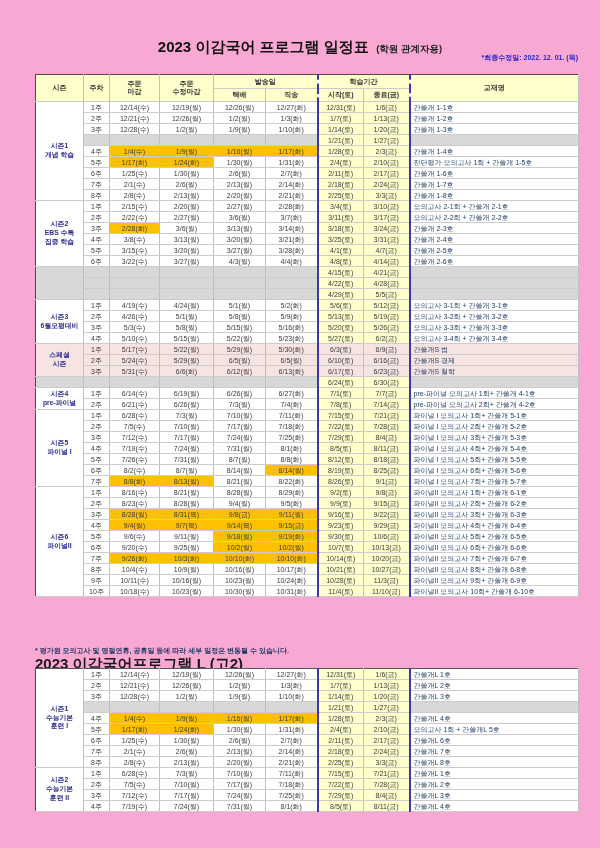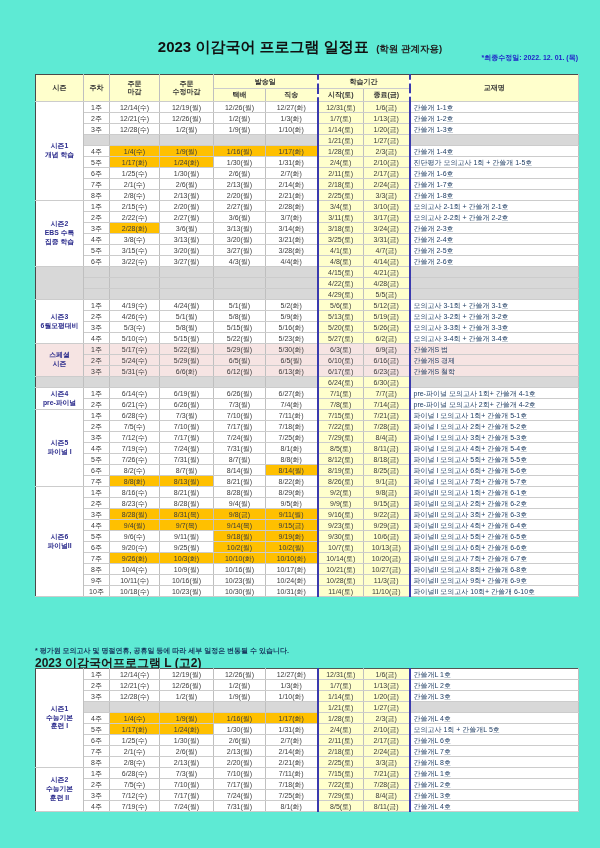--- a/index.html
+++ b/index.html
@@ -1,17 +1,17 @@
 <!DOCTYPE html>
 <html><head>
 <meta charset="utf-8">
 <style>
   html,body{margin:0;padding:0;}
   body{font-family:"Liberation Sans","DejaVu Sans",sans-serif;background:#e8e8e8;}
-  #page{position:relative;width:600px;height:848px;background:#5eead4;margin:0 auto;overflow:hidden;}
+  #page{position:relative;width:600px;height:848px;background:#f9a8d4;margin:0 auto;overflow:hidden;}
   .title-wrap{position:absolute;top:38px;left:0;right:0;text-align:center;}
   .title-main{font-size:15px;font-weight:bold;color:#111;}
   .title-suffix{font-size:9.5px;font-weight:bold;color:#222;margin-left:3px;}
   .rev-note{position:absolute;top:53px;right:22px;font-size:7px;font-weight:bold;color:#1f1fc8;}
   .tbl{position:absolute;left:35px;border-collapse:collapse;table-layout:fixed;width:543px;border:1.5px solid #4a4a4a;background:#fff;}
   #tbl1{top:74px;}
   #tbl2{top:668px;}
   .tbl td,.tbl th{border-right:1px solid #bfbfbf;border-bottom:1px solid #cccccc;overflow:hidden;white-space:nowrap;box-sizing:border-box;}
   thead th{background:#FFFFCC;font-size:7px;font-weight:bold;color:#333;text-align:center;padding:0;}
   thead tr.h1{height:14px;}
@@ -23,21 +23,21 @@
   td.c5,td.c6{background:#FFFFCC;}
   tr.special td{background:#F6E4E3;}
   tr.gray td{background:#D8D8D8;}
   tr.gray td.c5,tr.gray td.c6{background:#FFFFCC;}
   td.hl{background:#FFC000 !important;}
   td.c3,th.vline{border-left:1.2px solid #4a4a4a;}
   td.c5,th.dline1{border-left:2px dashed #3a3aae;}
   td.c7,th.dline2{border-left:2px dashed #3a3aae;}
   tr.season-start td{border-top:1.2px solid #555;}
   .footnote{position:absolute;left:35px;top:646px;font-size:7px;font-weight:bold;color:#16365c;}
-  .tbl2-title{position:absolute;left:35px;top:655px;font-size:12px;font-weight:bold;color:#1a1a1a;text-align:center;}
+  .tbl2-title{position:absolute;left:35px;top:655px;font-size:15px;font-weight:bold;color:#1a1a1a;text-align:center;}
 </style>
 </head>
 <body>
 
 <div id="page">
 
   <div class="title-wrap">
     <span class="title-main">2023 이감국어 프로그램 일정표</span>
     <span class="title-suffix">(학원 관계자용)</span>
   </div>

